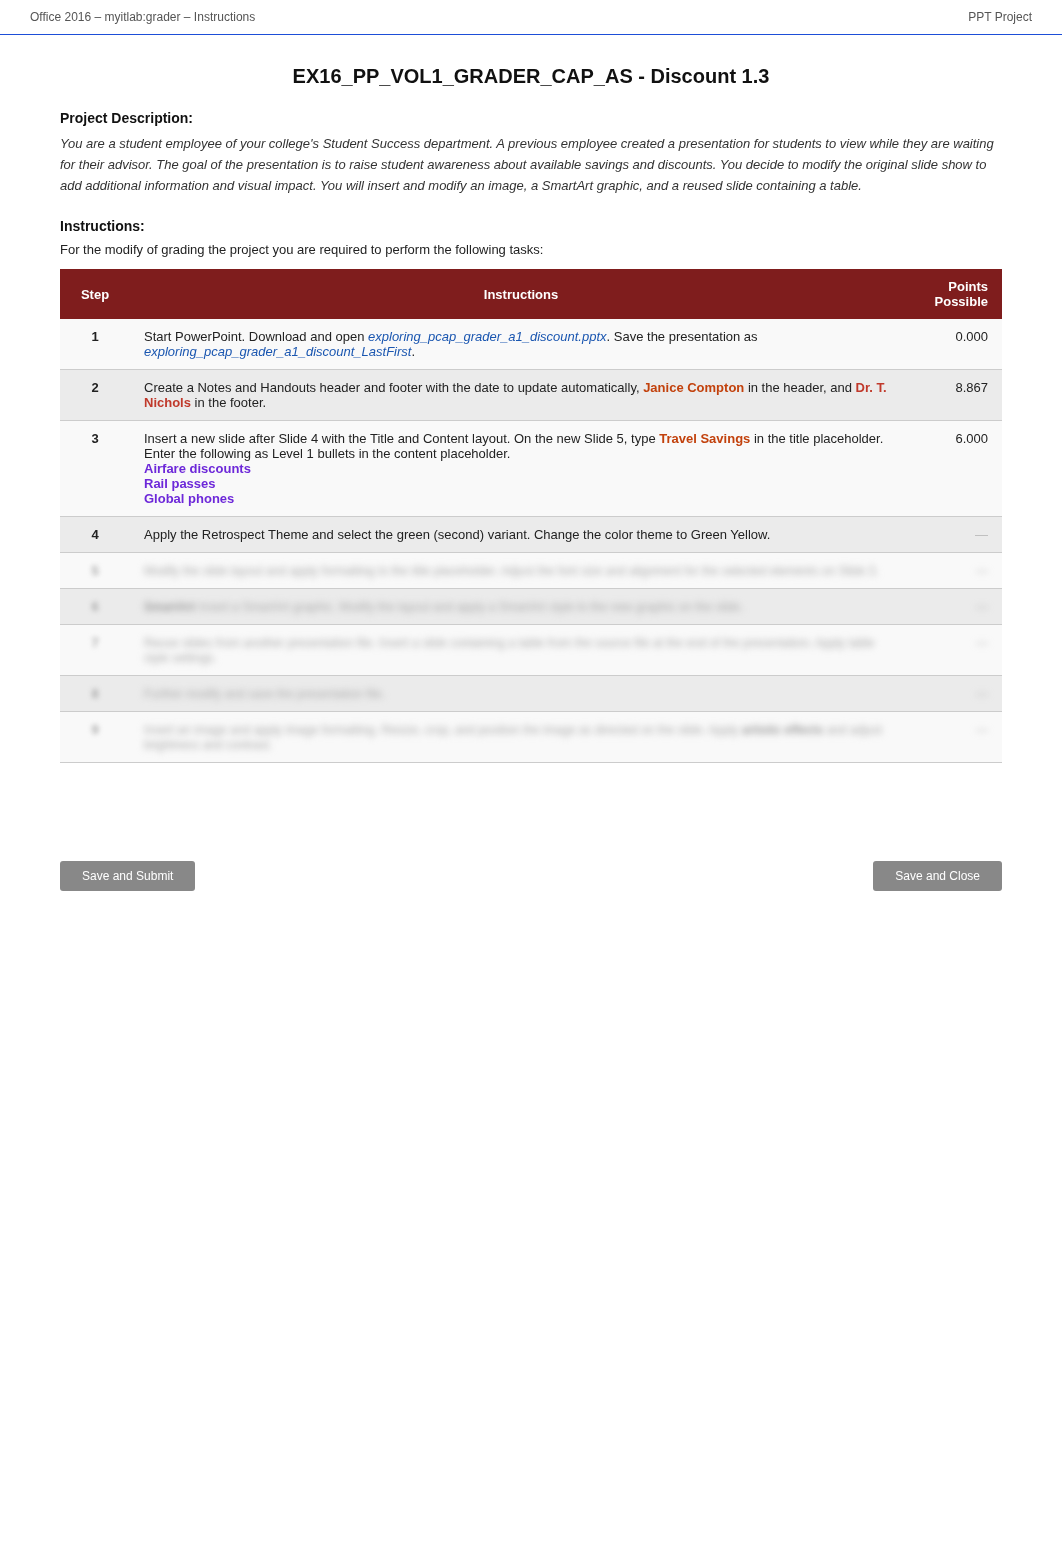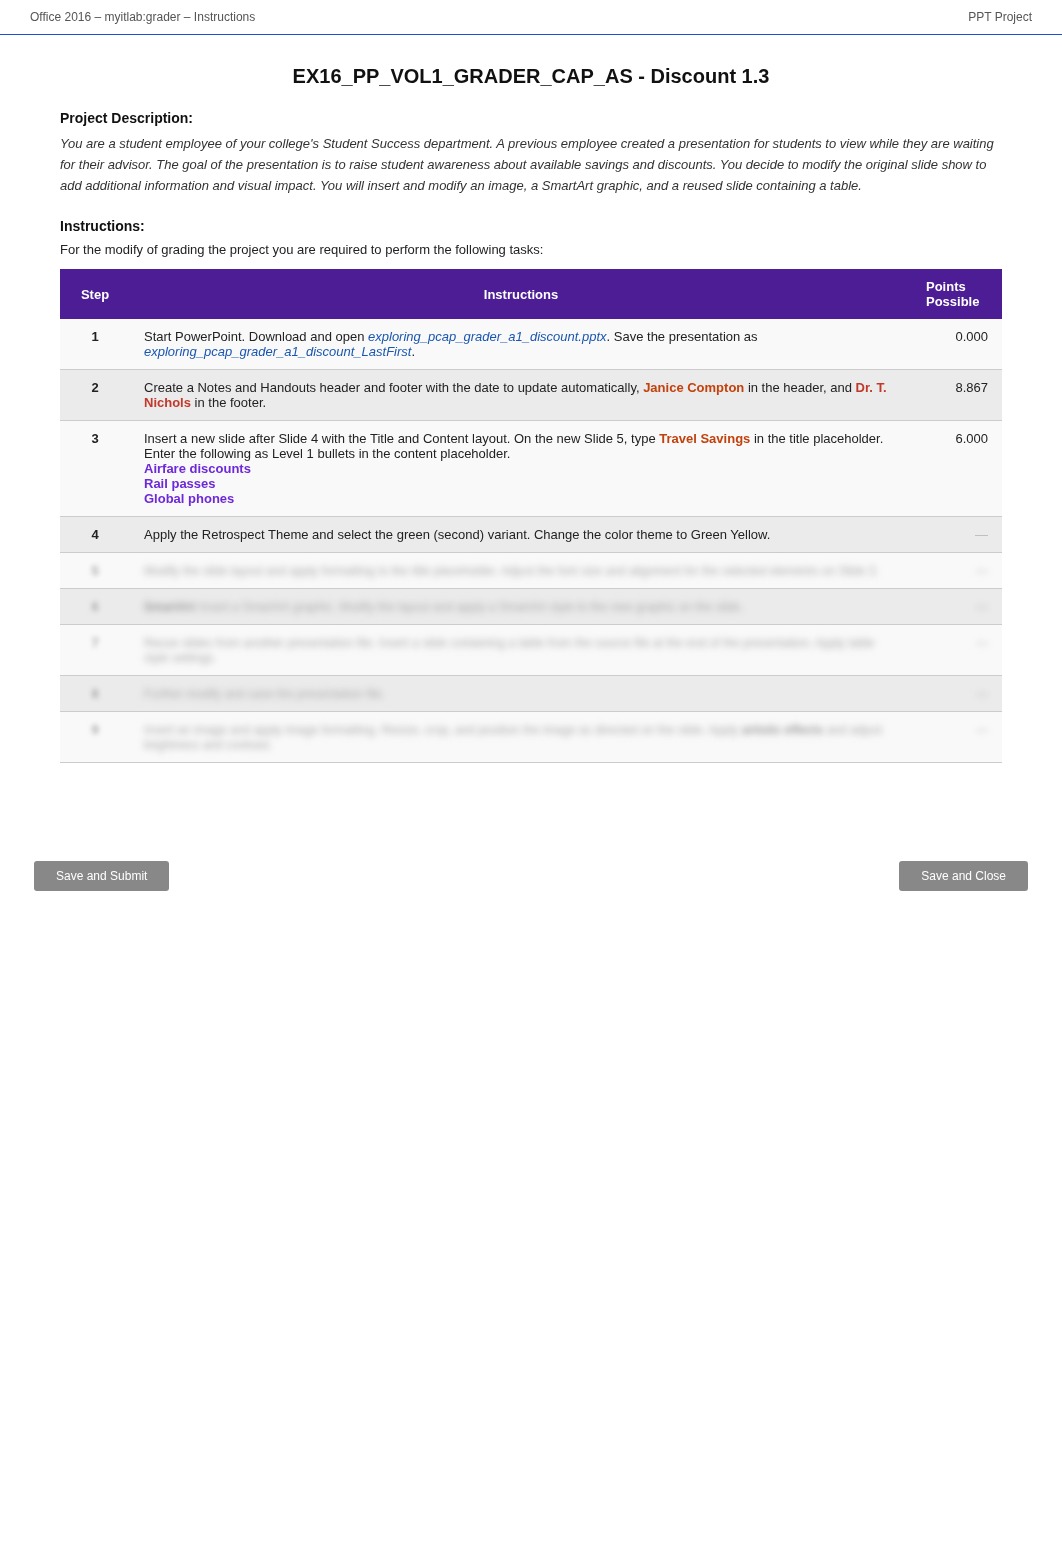--- a/index.html
+++ b/index.html
@@ -47,30 +47,30 @@
       font-size: 13px;
       margin-bottom: 12px;
       color: #222;
     }
     table {
       width: 100%;
       border-collapse: collapse;
       font-size: 13px;
     }
     thead tr {
-      background: #4c1d95;
+      background: #7f1d1d;
       color: #fff;
     }
     thead th {
       padding: 10px 14px;
       text-align: center;
       font-weight: bold;
     }
     thead th.right {
-      text-align: left;
+      text-align: right;
     }
     tbody tr {
       border-bottom: 1px solid #ccc;
     }
     tbody tr:nth-child(odd) {
       background: #f9f9f9;
     }
     tbody tr:nth-child(even) {
       background: #ebebeb;
     }
@@ -114,21 +114,21 @@
     .blurred-row td {
       color: #aaa !important;
       filter: blur(2.5px);
     }
     .blurred-row td.points {
       color: #bbb !important;
     }
     .bottom-bar {
       display: flex;
       justify-content: space-between;
-      padding: 18px 34px;
+      padding: 18px 60px;
       margin-top: 40px;
     }
     .bottom-btn {
       background: #888;
       color: #fff;
       border: none;
       padding: 8px 22px;
       font-size: 12px;
       border-radius: 3px;
       cursor: pointer;

